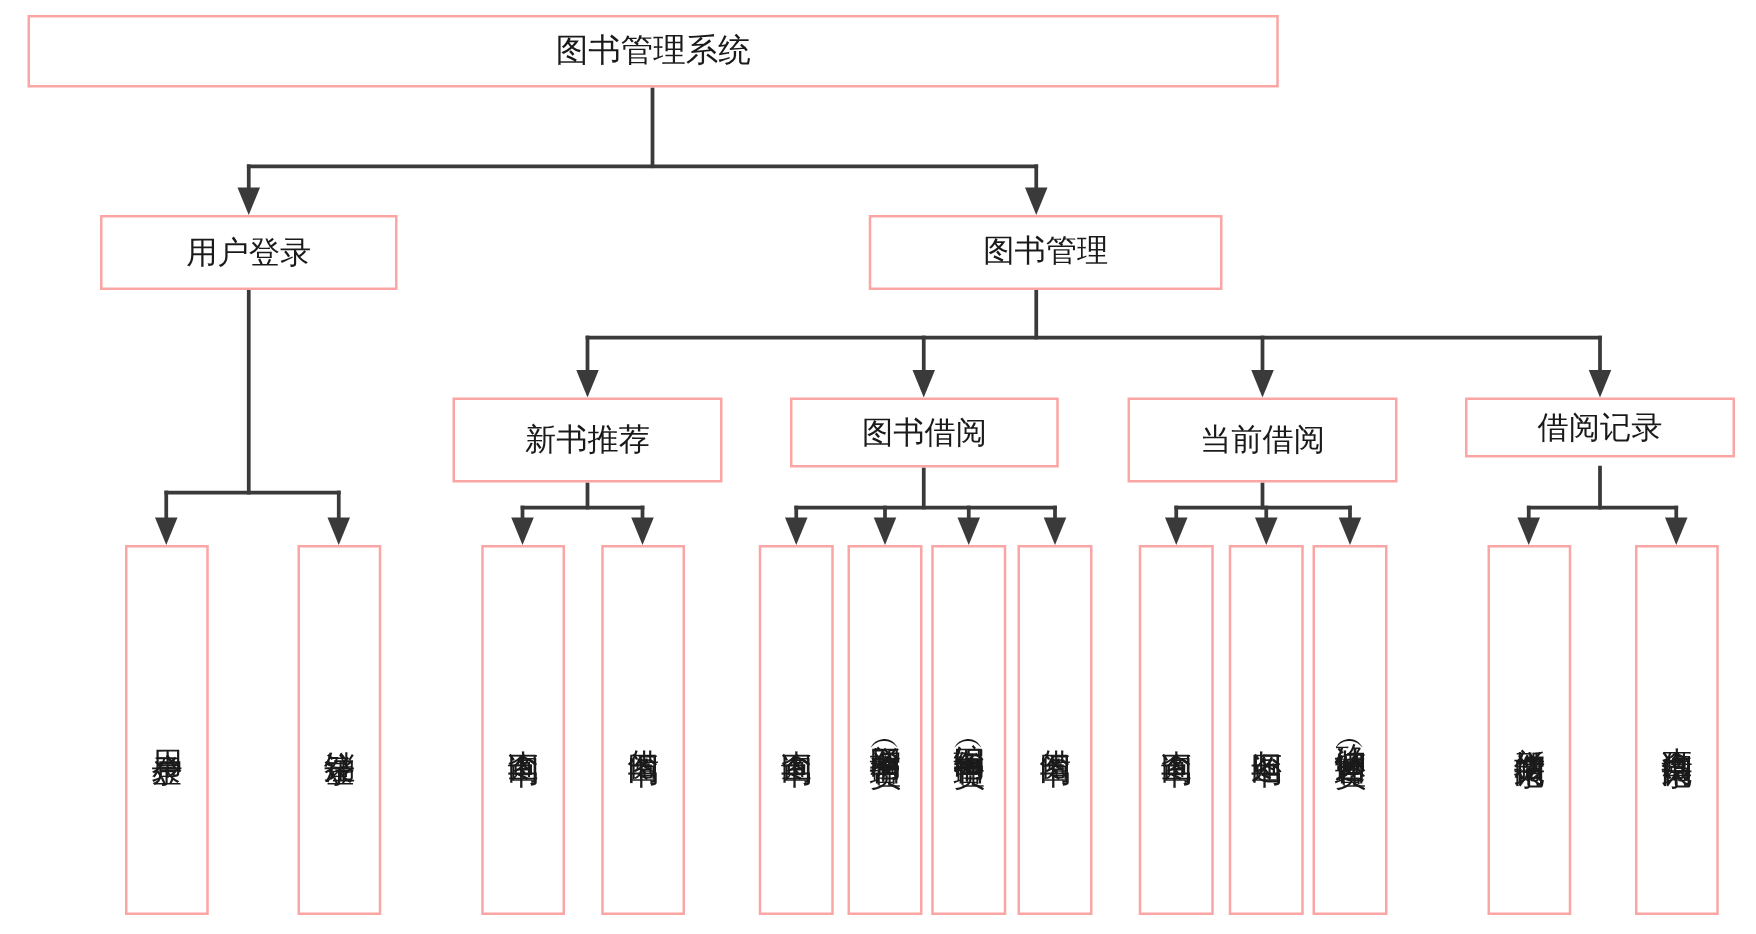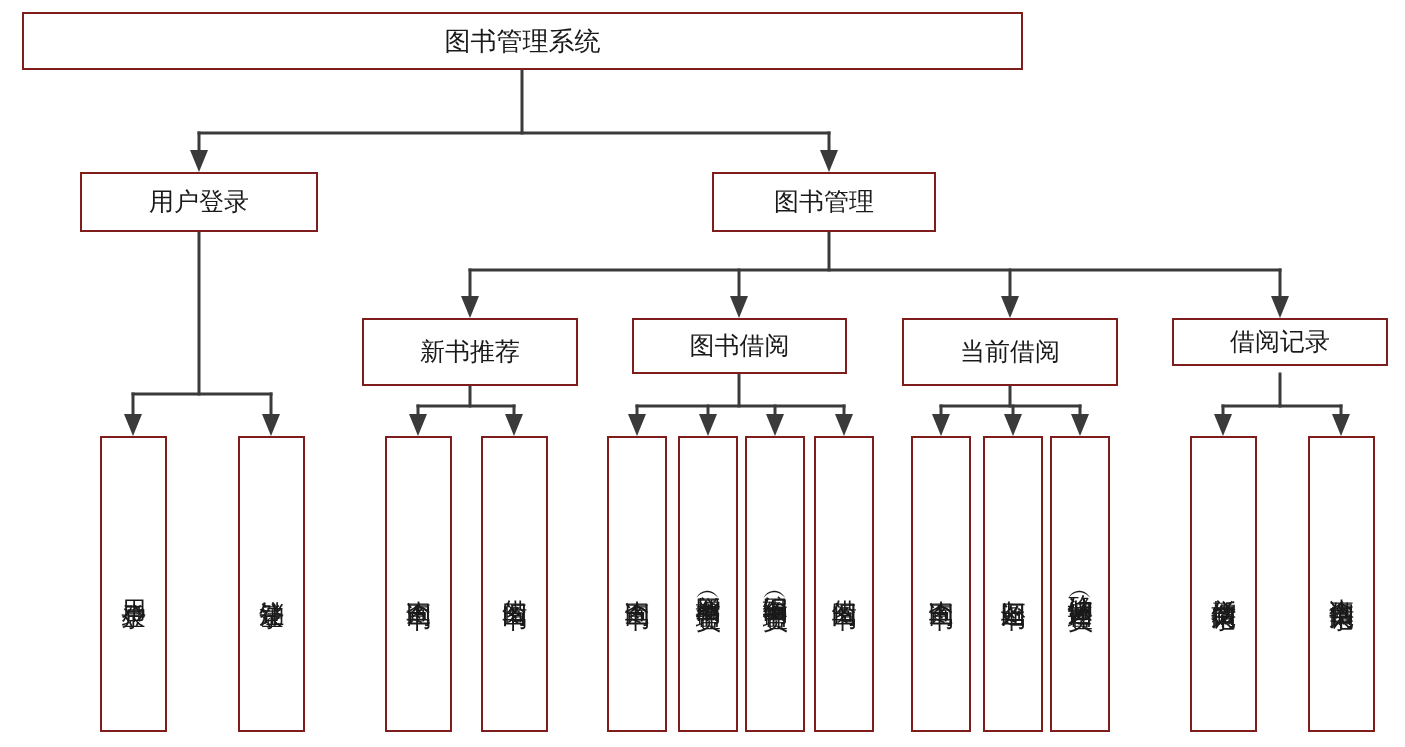--- a/index.html
+++ b/index.html
@@ -23,21 +23,21 @@
     position: absolute;
     top: 0;
     left: 0;
     width: 1405px;
     height: 747px;
   }
   .node-box {
     position: absolute;
     box-sizing: border-box;
     background: #ffffff;
-    border: 2px solid #7f1d1d;
+    border: 2px solid #fca5a5;
     display: flex;
     align-items: center;
     justify-content: center;
     overflow: hidden;
   }
   .node-label {
     color: #1a1a1a;
     line-height: 1.18;
     text-align: center;
     white-space: nowrap;
@@ -122,21 +122,21 @@
       <polygon points="1332,414 1350,414 1341,436" fill="#3a3a3a"></polygon>
     </svg>
 
   <div id="nodes-layer">
       <div class="node-box horizontal root" style="left: 22px; top: 12px; width: 1001px; height: 58px;">
         <span class="node-label">图书管理系统</span>
       </div>
       <div class="node-box horizontal" style="left: 80px; top: 172px; width: 238px; height: 60px;">
         <span class="node-label">用户登录</span>
       </div>
-      <div class="node-box horizontal" style="left: 712px; top: 172px; width: 224px; height: 60px; font-family: Liberation Serif, serif;">
+      <div class="node-box horizontal" style="left: 695px; top: 172px; width: 283px; height: 60px; font-family: Liberation Serif, serif;">
         <span class="node-label">图书管理</span>
       </div>
       <div class="node-box horizontal" style="left: 362px; top: 318px; width: 216px; height: 68px;">
         <span class="node-label">新书推荐</span>
       </div>
       <div class="node-box horizontal" style="left: 632px; top: 318px; width: 215px; height: 56px;">
         <span class="node-label">图书借阅</span>
       </div>
       <div class="node-box horizontal" style="left: 902px; top: 318px; width: 216px; height: 68px;">
         <span class="node-label">当前借阅</span>

